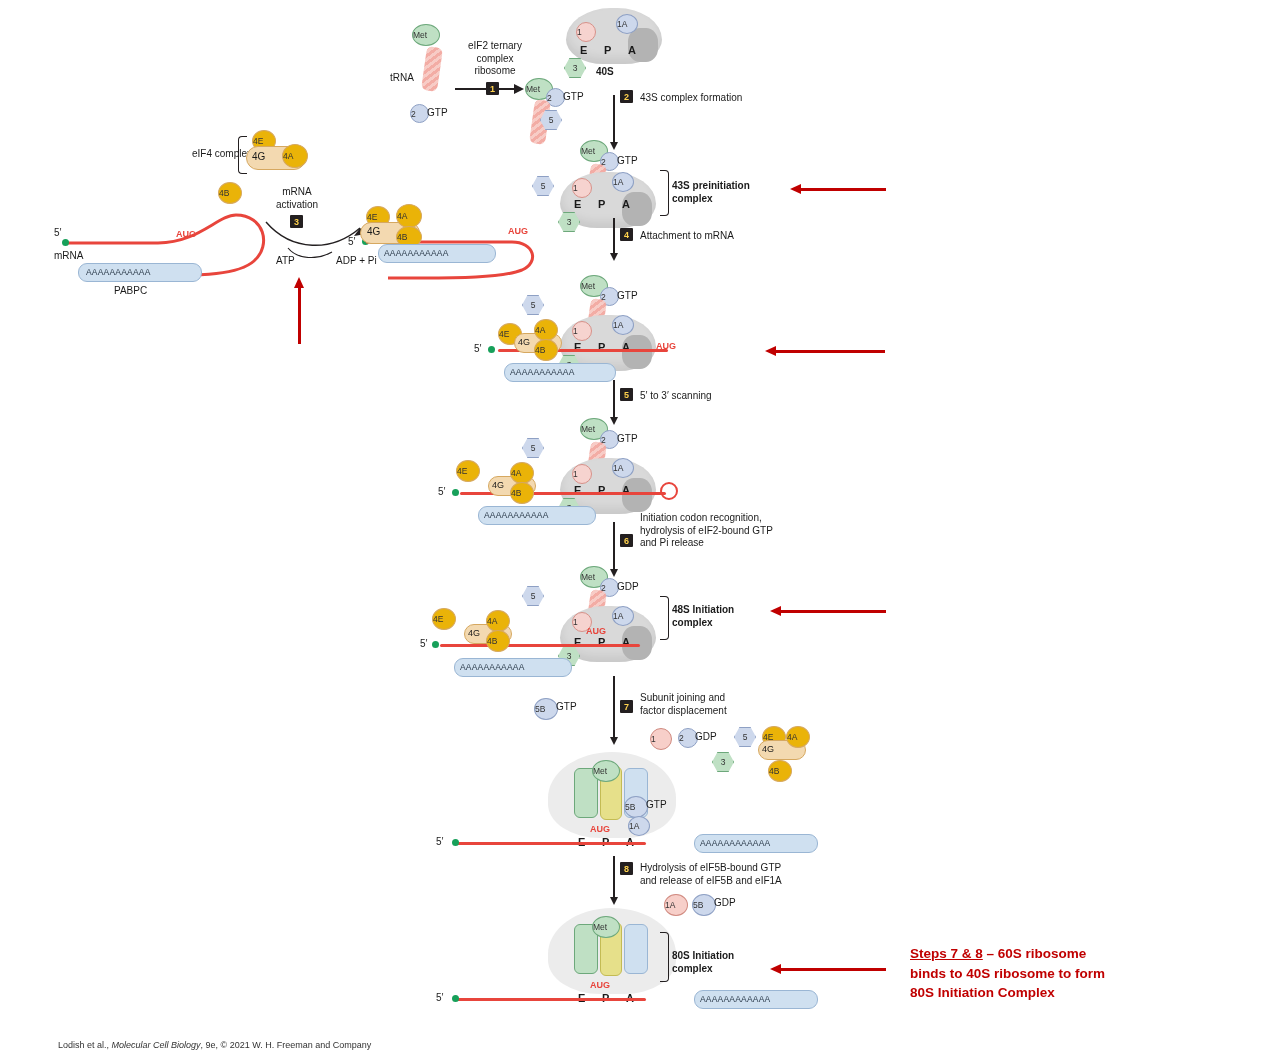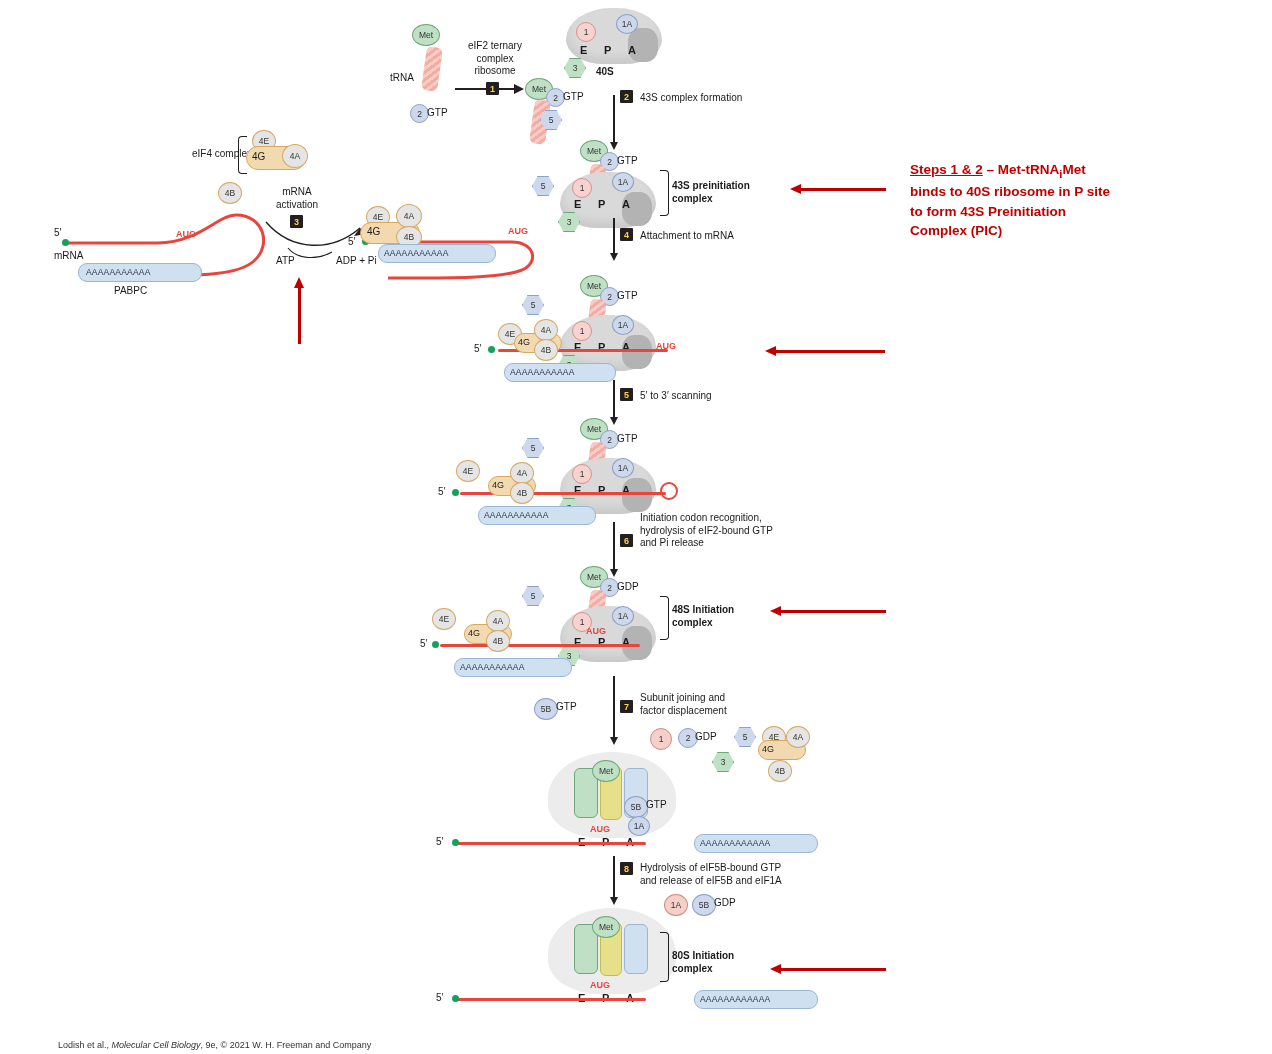--- a/index.html
+++ b/index.html
@@ -11,23 +11,23 @@
   .lbl-sm{font-size:9px;color:#1a1a1a;line-height:1.2;}
   .lbl-b{font-weight:bold;}
   .center{text-align:center;}
   
   .anno{color:#c00000;font-weight:bold;font-size:13.5px;line-height:1.45;}
   .anno u{text-decoration:underline;}
   
   .stepbox{width:13px;height:13px;background:#231f20;color:#ffd24d;font-size:9px;font-weight:bold;
            display:flex;align-items:center;justify-content:center;border-radius:1px;}
   
-  .circ{border-radius:50%;display:flex;align-items:center;justify-content:center;
+  .circ{border-radius:50%;display:flex;align-items:center;
         font-size:8.5px;color:#333;border:1px solid #9aa4b0;}
-  .c-tan{background:#e5e5e5;border-color:#d6a860;}
+  .c-tan{background:#eab308;border-color:#d6a860;}
   .c-blue{background:#cdd8ec;border-color:#8ea0c4;}
   .c-green{background:#bfe0c4;border-color:#6da87b;}
   .c-pink{background:#f6d3cf;border-color:#d79189;}
   .c-red{background:#f7cfc9;border-color:#d08a80;}
   
   .hexg{width:20px;height:18px;background:#bfe0c4;border:1px solid #6da87b;
         clip-path:polygon(25% 0,75% 0,100% 50%,75% 100%,25% 100%,0 50%);
         display:flex;align-items:center;justify-content:center;font-size:8.5px;color:#333;}
   .hexb{width:20px;height:18px;background:#cdd8ec;border:1px solid #8ea0c4;
         clip-path:polygon(25% 0,75% 0,100% 50%,75% 100%,25% 100%,0 50%);
@@ -157,26 +157,20 @@
     <div class="epa" style="left:14px;top:58px;"><span>E</span></div>
     <div class="epa" style="left:38px;top:58px;"><span>P</span></div>
     <div class="epa" style="left:62px;top:58px;"><span>A</span></div>
   </div>
   <div class="braceR" style="left:660px;top:170px;width:8px;height:44px;"></div>
   <div class="abs lbl lbl-b" style="left:672px;top:180px;width:90px;">
     <span>43S preinitiation</span><br><span>complex</span>
   </div>
 
   <div class="abs redarrow left" style="left:800px;top:188px;width:86px;"></div>
-  <div class="abs anno" style="left:910px;top:160px;width:310px;">
-    <u>Steps 1 &amp; 2</u><span> – Met-tRNA<sub>i</sub>Met</span><br>
-    <span>binds to 40S ribosome in P site</span><br>
-    <span>to form 43S Preinitiation</span><br>
-    <span>Complex (PIC)</span>
-  </div>
 
   <div class="abs lbl" style="left:192px;top:148px;"><span>eIF4 complex</span></div>
   <div class="brace" style="left:238px;top:136px;width:8px;height:36px;"></div>
   <div class="abs circ c-tan" style="left:252px;top:130px;width:22px;height:20px;border-radius:50%;">
       <span>4E</span>
     </div>
   <div class="abs" style="left:246px;top:146px;width:58px;height:22px;background:#f3d9b0;border:1px solid #d6a860;border-radius:12px;"></div>
   <div class="abs lbl" style="left:252px;top:151px;"><span>4G</span></div>
   <div class="abs circ c-tan" style="left:282px;top:144px;width:24px;height:22px;border-radius:50%;">
       <span>4A</span>
@@ -508,18 +502,23 @@
     <div class="abs lbl" style="left:-112px;top:84px;"><span>5′</span></div>
     <div class="polya" style="left:146px;top:82px;width:122px;"></div>
     <div class="polya-txt" style="left:152px;top:86px;"><span>AAAAAAAAAAAA</span></div>
   </div>
   <div class="braceR" style="left:660px;top:932px;width:8px;height:48px;"></div>
   <div class="abs lbl lbl-b" style="left:672px;top:950px;width:90px;">
     <span>80S Initiation</span><br><span>complex</span>
   </div>
 
   <div class="abs redarrow left" style="left:780px;top:968px;width:106px;"></div>
+  <div class="abs anno" style="left:910px;top:944px;width:330px;">
+    <u>Steps 7 &amp; 8</u><span> – 60S ribosome</span><br>
+    <span>binds to 40S ribosome  to form</span><br>
+    <span>80S Initiation Complex</span>
+  </div>
 
   <div class="credit">
     <span>Lodish et al., </span><i>Molecular Cell Biology</i><span>, 9e, © 2021 W. H. Freeman and Company</span>
   </div>
 
 </div>
 
 </body></html>

